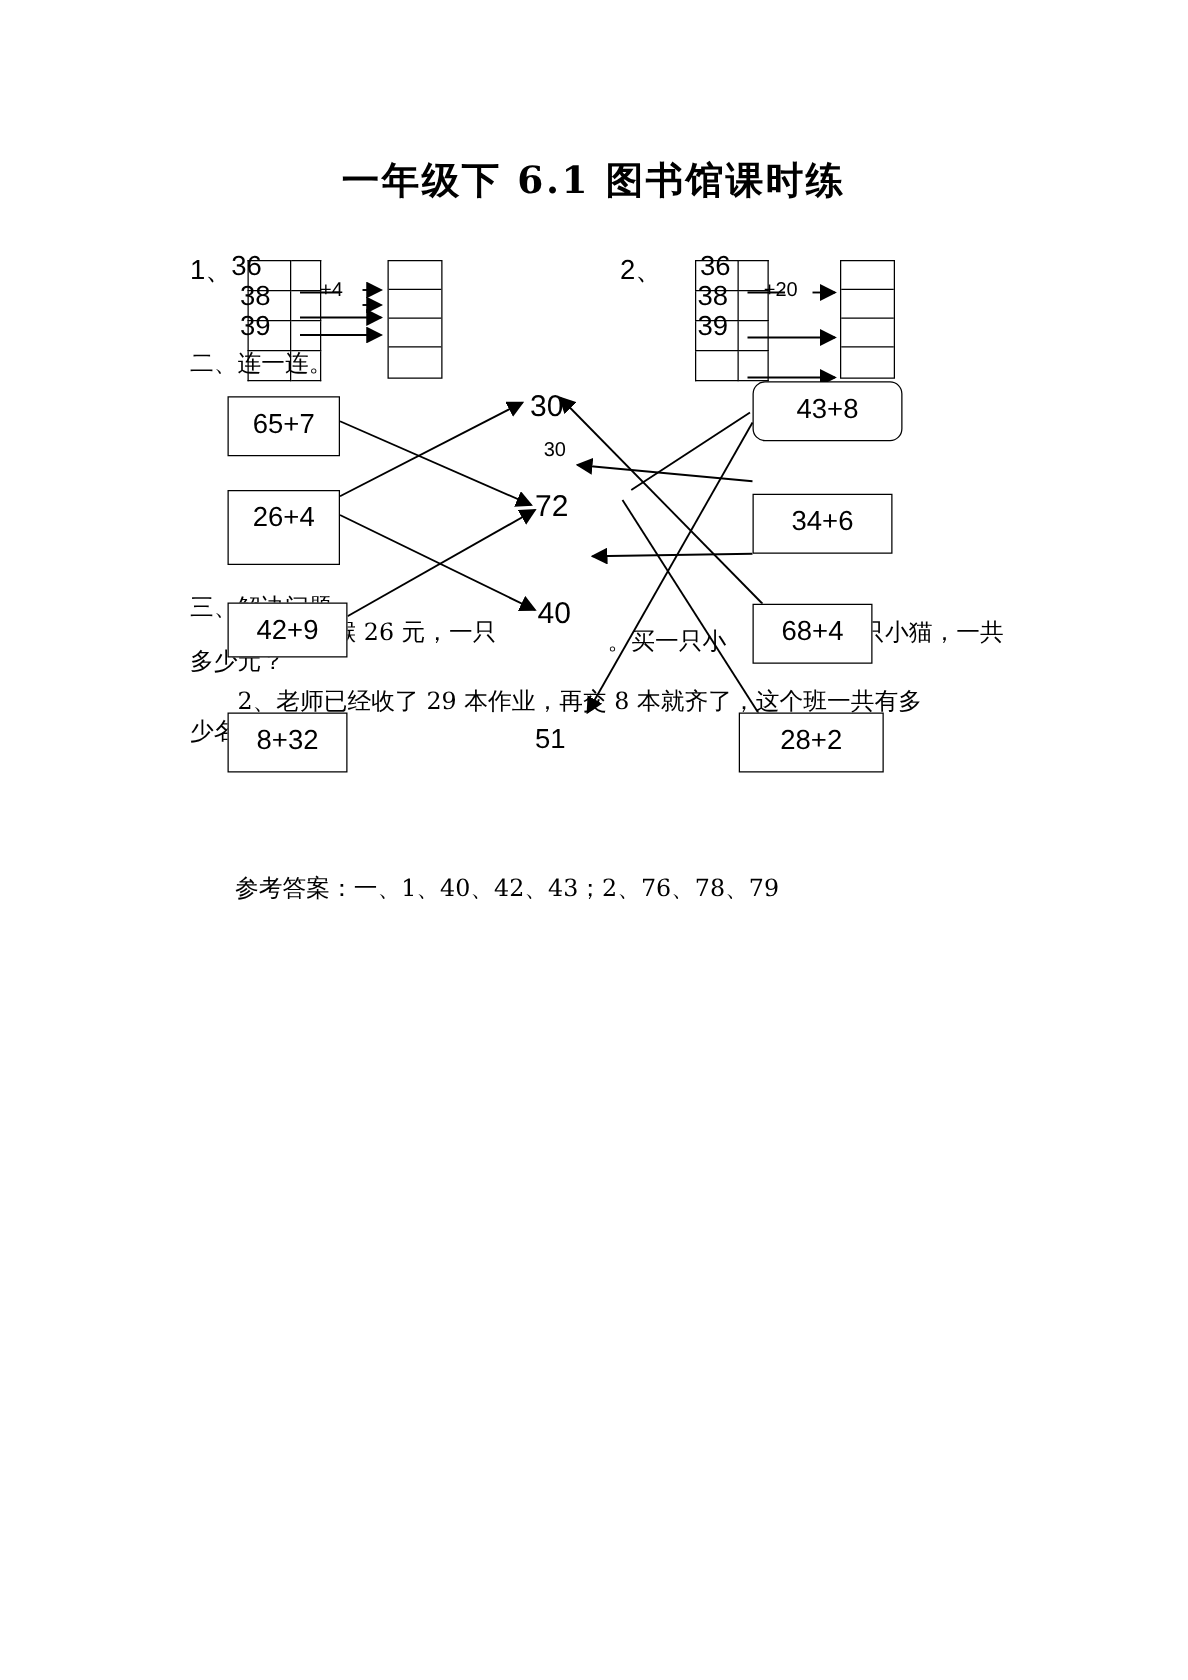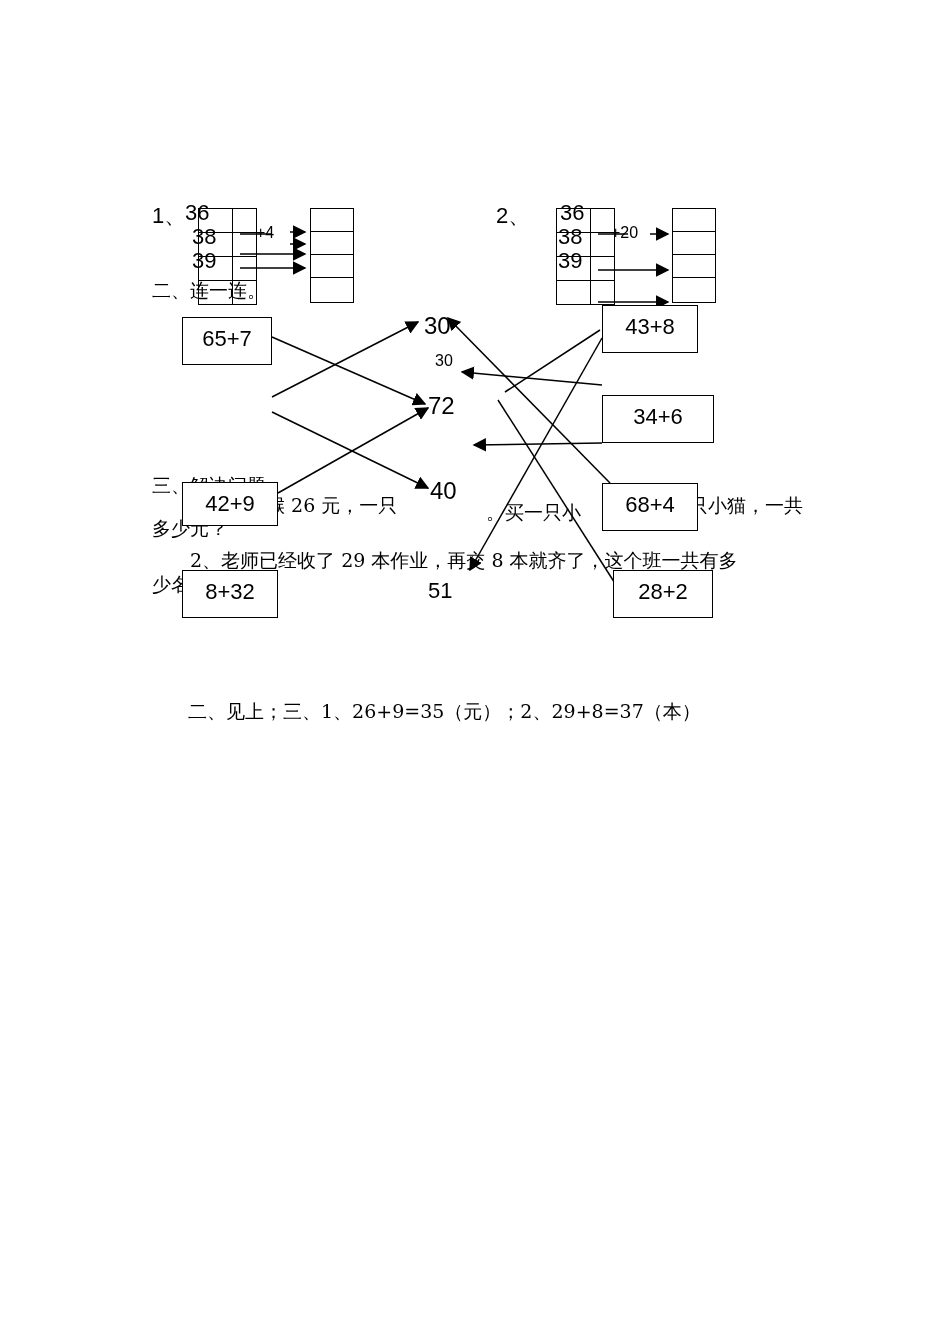--- a/index.html
+++ b/index.html
@@ -99,20 +99,21 @@
     font-size:19px;
     line-height:28px;
     white-space:nowrap;
   }
 </style>
 </head>
 <body>
 
 <div class="page">
 
+  <div class="abs title">一年级下 6.1 图书馆课时练</div>
 
 
   <div class="abs num" style="left:152px;top:201px;">1、</div>
 
   <table class="minitable" style="left:198px;top:208px;">
     <tbody>
         <tr>
           <td class="colA"></td>
           <td class="colB"></td>
         </tr>
@@ -226,31 +227,32 @@
 
       <line x1="610" y1="483" x2="448" y2="318" marker-end="url(#ah)"></line>
 
       <line x1="618" y1="580" x2="500" y2="400" marker-end="url(#ah)" stroke-width="0"></line>
       <line x1="498" y1="400" x2="618" y2="588"></line>
       <line x1="505" y1="392" x2="600" y2="330"></line>
     </g>
   </svg>
 
   <div class="mbox" style="left:182px;top:317px;width:90px;height:48px;">65+7</div>
+  <div class="mbox" style="left:182px;top:392px;width:90px;height:60px;">26+4</div>
   <div class="mbox" style="left:182px;top:482px;width:96px;height:44px;">42+9</div>
   <div class="mbox" style="left:182px;top:570px;width:96px;height:48px;">8+32</div>
 
-  <div class="mbox" style="left:602px;top:305px;width:96px;height:48px;">43+8</div>
+  <div class="mbox" style="left:602px;top:305px;width:120px;height:48px;border-radius:10px;">43+8</div>
   <div class="mbox" style="left:602px;top:395px;width:112px;height:48px;">34+6</div>
   <div class="mbox" style="left:602px;top:483px;width:96px;height:48px;">68+4</div>
-  <div class="mbox" style="left:613px;top:570px;width:100px;height:48px;">28+2</div>
+  <div class="mbox" style="left:591px;top:570px;width:116px;height:48px;">28+2</div>
 
   <div class="abs num" style="left:424px;top:312px;font-size:24px;">30</div>
   <div class="abs num-sm" style="left:435px;top:352px;">30</div>
   <div class="abs num" style="left:428px;top:392px;font-size:24px;">72</div>
   <div class="abs num" style="left:430px;top:477px;font-size:24px;">40</div>
   <div class="abs num" style="left:428px;top:578px;font-size:22px;">51</div>
 
   <div class="answers">
-    <div>二、见上；三、1、26+9=35（元）；2、29+8=37（本）</div>
+    <div>参考答案：一、1、40、42、43；2、76、78、79</div>
   </div>
 
 </div>
 
 </body></html>

